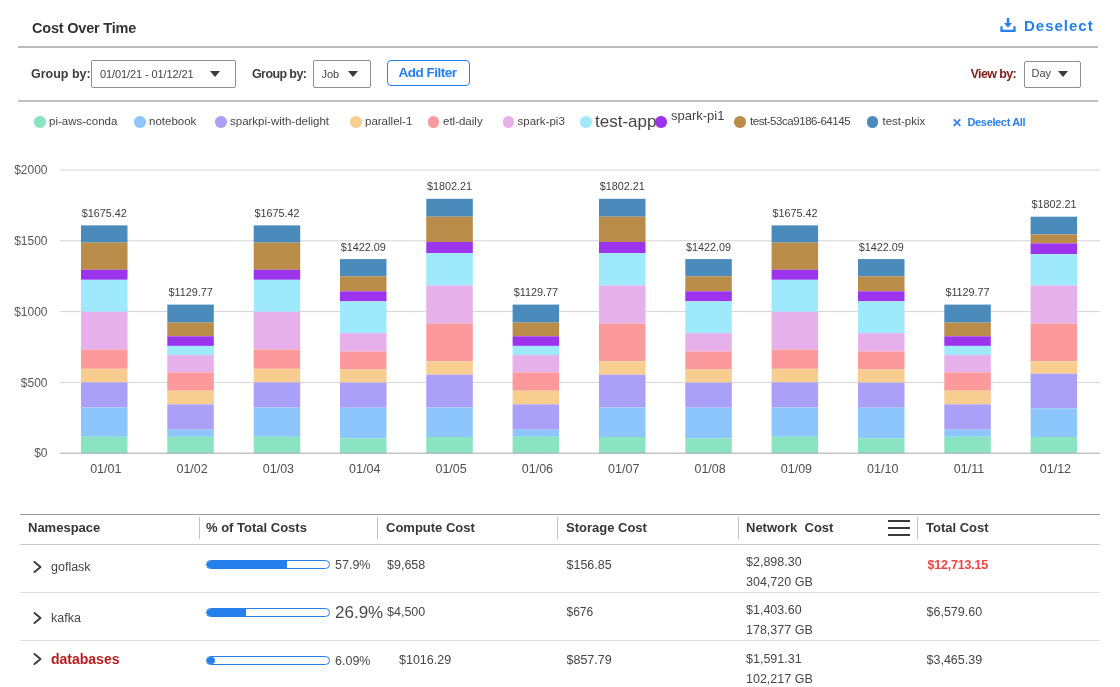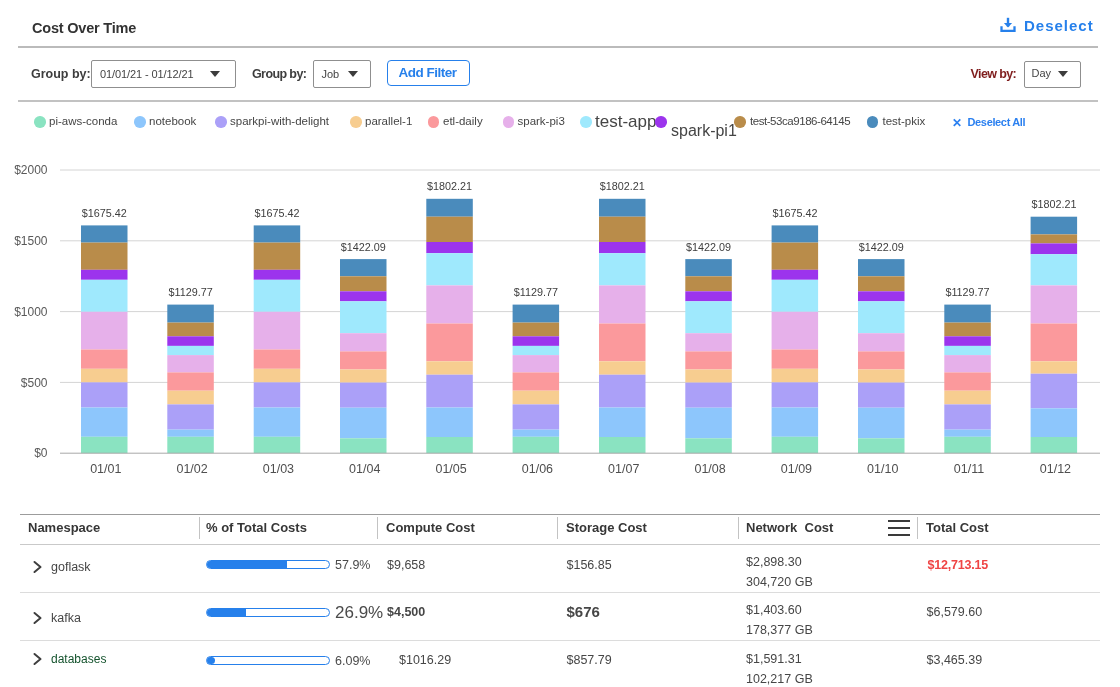--- a/index.html
+++ b/index.html
@@ -39,21 +39,21 @@
 <div style="position:absolute;left:230px;top:115px;height:13px;line-height:13px;font-size:11.5px;color:#454545;white-space:nowrap">sparkpi-with-delight</div>
 <div style="position:absolute;left:350.25px;top:116px;width:11.5px;height:11.5px;border-radius:50%;background:#f7cd90"></div>
 <div style="position:absolute;left:365px;top:115px;height:13px;line-height:13px;font-size:11.5px;color:#454545;white-space:nowrap">parallel-1</div>
 <div style="position:absolute;left:427.75px;top:116px;width:11.5px;height:11.5px;border-radius:50%;background:#fb999c"></div>
 <div style="position:absolute;left:443px;top:115px;height:13px;line-height:13px;font-size:11.5px;color:#454545;white-space:nowrap">etl-daily</div>
 <div style="position:absolute;left:502.75px;top:116px;width:11.5px;height:11.5px;border-radius:50%;background:#e6b0ea"></div>
 <div style="position:absolute;left:517.5px;top:115px;height:13px;line-height:13px;font-size:11.5px;color:#454545;white-space:nowrap">spark-pi3</div>
 <div style="position:absolute;left:580.25px;top:116px;width:11.5px;height:11.5px;border-radius:50%;background:#9fe9fd"></div>
 <div style="position:absolute;left:595px;top:115px;height:13px;line-height:13px;font-size:17px;color:#454545;white-space:nowrap">test-app</div>
 <div style="position:absolute;left:655.25px;top:116px;width:11.5px;height:11.5px;border-radius:50%;background:#9c34ed"></div>
-<div style="position:absolute;left:671px;top:124px;height:13px;line-height:13px;font-size:16px;color:#454545;white-space:nowrap">spark-pi1</div>
+<div style="position:absolute;left:671px;top:109px;height:13px;line-height:13px;font-size:13px;color:#454545;white-space:nowrap">spark-pi1</div>
 <div style="position:absolute;left:734.25px;top:116px;width:11.5px;height:11.5px;border-radius:50%;background:#b98c4a"></div>
 <div style="position:absolute;left:750px;top:115px;height:13px;line-height:13px;font-size:11.5px;color:#454545;letter-spacing:-0.45px;white-space:nowrap">test-53ca9186-64145</div>
 <div style="position:absolute;left:866.75px;top:116px;width:11.5px;height:11.5px;border-radius:50%;background:#4a8bbc"></div>
 <div style="position:absolute;left:882.5px;top:115px;height:13px;line-height:13px;font-size:11.5px;color:#454545;white-space:nowrap">test-pkix</div>
 <div style="position:absolute;left:952px;top:115.5px;font-size:12px;font-weight:bold;color:#2b80f0">✕</div>
 <div style="position:absolute;left:967.5px;top:116px;height:13px;line-height:13px;font-size:11px;font-weight:bold;letter-spacing:-0.35px;color:#2b80f0">Deselect All</div>
 
 <svg width="1120" height="320" style="position:absolute;left:0;top:160px">
 <line x1="60" y1="10.0" x2="1100" y2="10.0" stroke="#d4d4d4" stroke-width="1"></line>
 <line x1="60" y1="80.8" x2="1100" y2="80.8" stroke="#d4d4d4" stroke-width="1"></line>
@@ -243,29 +243,29 @@
 <div style="position:absolute;left:746px;top:572.75px;height:18px;line-height:18px;font-size:12.5px;font-weight:normal;color:#464646;white-space:nowrap">304,720 GB</div>
 <div style="position:absolute;left:927.5px;top:556.0px;height:18px;line-height:18px;font-size:12.5px;font-weight:bold;color:#ef4444;letter-spacing:-0.2px;white-space:nowrap">$12,713.15</div>
 <svg width="12" height="14" style="position:absolute;left:31px;top:611px">
     <path d="M3.5 2 L9.5 7 L3.5 12" stroke="#3f3f3f" stroke-width="2" fill="none" stroke-linecap="round" stroke-linejoin="round"></path>
   </svg>
 <div style="position:absolute;left:51px;top:609px;height:18px;line-height:18px;font-size:12.5px;font-weight:normal;color:#464646;white-space:nowrap">kafka</div>
 <div style="position:absolute;left:206px;top:607.5px;width:122px;height:7px;border:1px solid #2680eb;border-radius:5px;background:#fff">
     <div style="position:absolute;left:0;top:0;width:39px;height:7px;background:#2680eb;border-radius:4px 0 0 4px"></div>
   </div>
 <div style="position:absolute;left:335px;top:603.5px;height:18px;line-height:18px;font-size:17px;font-weight:normal;color:#4a4a4a;white-space:nowrap">26.9%</div>
-<div style="position:absolute;left:387px;top:602.5px;height:18px;line-height:18px;font-size:12.5px;font-weight:bold;color:#464646;white-space:nowrap">$4,500</div>
-<div style="position:absolute;left:566.5px;top:602.5px;height:18px;line-height:18px;font-size:15px;font-weight:bold;color:#464646;white-space:nowrap">$676</div>
+<div style="position:absolute;left:387px;top:602.5px;height:18px;line-height:18px;font-size:12.5px;font-weight:normal;color:#464646;white-space:nowrap">$4,500</div>
+<div style="position:absolute;left:566.5px;top:602.5px;height:18px;line-height:18px;font-size:12px;font-weight:normal;color:#464646;white-space:nowrap">$676</div>
 <div style="position:absolute;left:746px;top:601px;height:18px;line-height:18px;font-size:12.5px;font-weight:normal;color:#464646;white-space:nowrap">$1,403.60</div>
 <div style="position:absolute;left:746px;top:621px;height:18px;line-height:18px;font-size:12.5px;font-weight:normal;color:#464646;white-space:nowrap">178,377 GB</div>
 <div style="position:absolute;left:926.5px;top:603.0px;height:18px;line-height:18px;font-size:12.5px;font-weight:normal;color:#464646;white-space:nowrap">$6,579.60</div>
 <svg width="12" height="14" style="position:absolute;left:31px;top:651.5px">
     <path d="M3.5 2 L9.5 7 L3.5 12" stroke="#3f3f3f" stroke-width="2" fill="none" stroke-linecap="round" stroke-linejoin="round"></path>
   </svg>
-<div style="position:absolute;left:51px;top:649.5px;height:18px;line-height:18px;font-size:12px;font-weight:normal;color:#14532d;white-space:nowrap">databases</div>
+<div style="position:absolute;left:51px;top:649.5px;height:18px;line-height:18px;font-size:14px;font-weight:bold;color:#b91c1c;white-space:nowrap">databases</div>
 <div style="position:absolute;left:206px;top:655.5px;width:122px;height:7px;border:1px solid #2680eb;border-radius:5px;background:#fff">
     <div style="position:absolute;left:0;top:0;width:8px;height:7px;background:#2680eb;border-radius:4px"></div>
   </div>
 <div style="position:absolute;left:335px;top:651.5px;height:18px;line-height:18px;font-size:12.5px;font-weight:normal;color:#4a4a4a;white-space:nowrap">6.09%</div>
 <div style="position:absolute;left:399px;top:650.5px;height:18px;line-height:18px;font-size:12.5px;font-weight:normal;color:#464646;white-space:nowrap">$1016.29</div>
 <div style="position:absolute;left:566.5px;top:650.5px;height:18px;line-height:18px;font-size:12.5px;font-weight:normal;color:#464646;white-space:nowrap">$857.79</div>
 <div style="position:absolute;left:746px;top:650.25px;height:18px;line-height:18px;font-size:12.5px;font-weight:normal;color:#464646;white-space:nowrap">$1,591.31</div>
 <div style="position:absolute;left:746px;top:670.25px;height:18px;line-height:18px;font-size:12.5px;font-weight:normal;color:#464646;white-space:nowrap">102,217 GB</div>
 <div style="position:absolute;left:926.5px;top:651.0px;height:18px;line-height:18px;font-size:12.5px;font-weight:normal;color:#464646;white-space:nowrap">$3,465.39</div>
 

